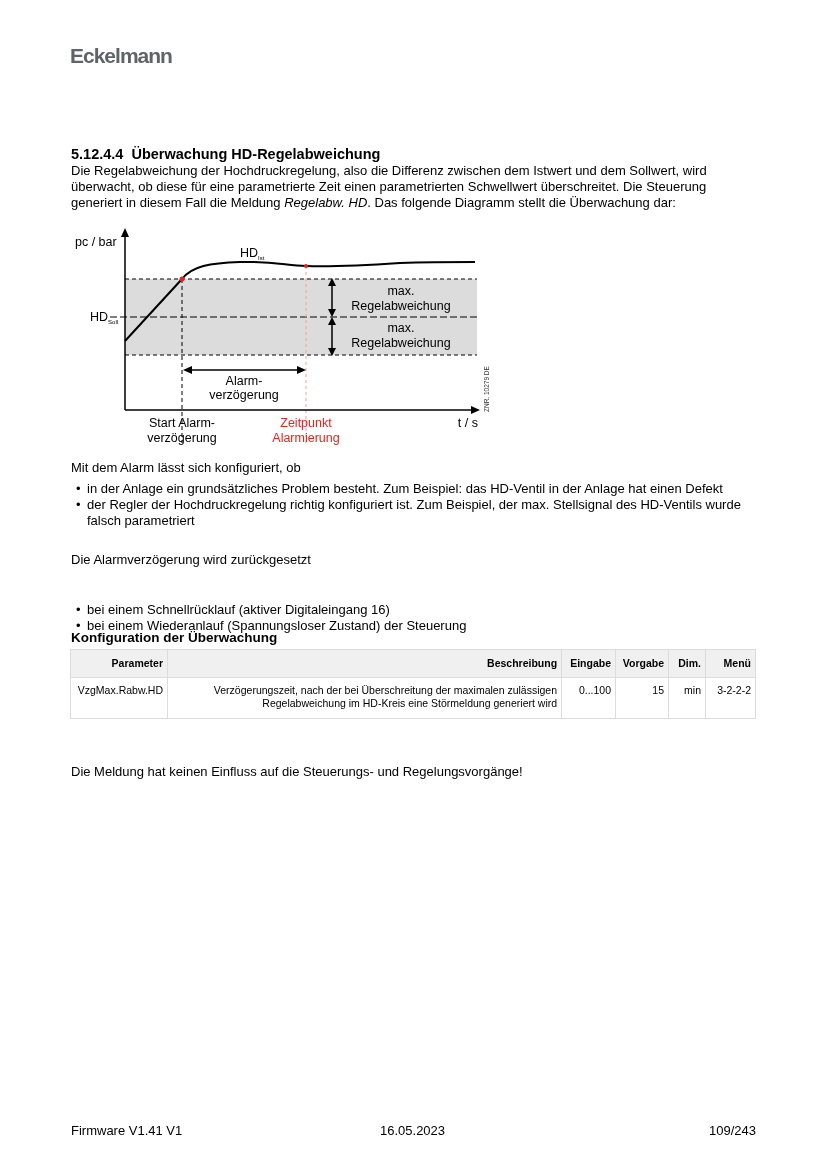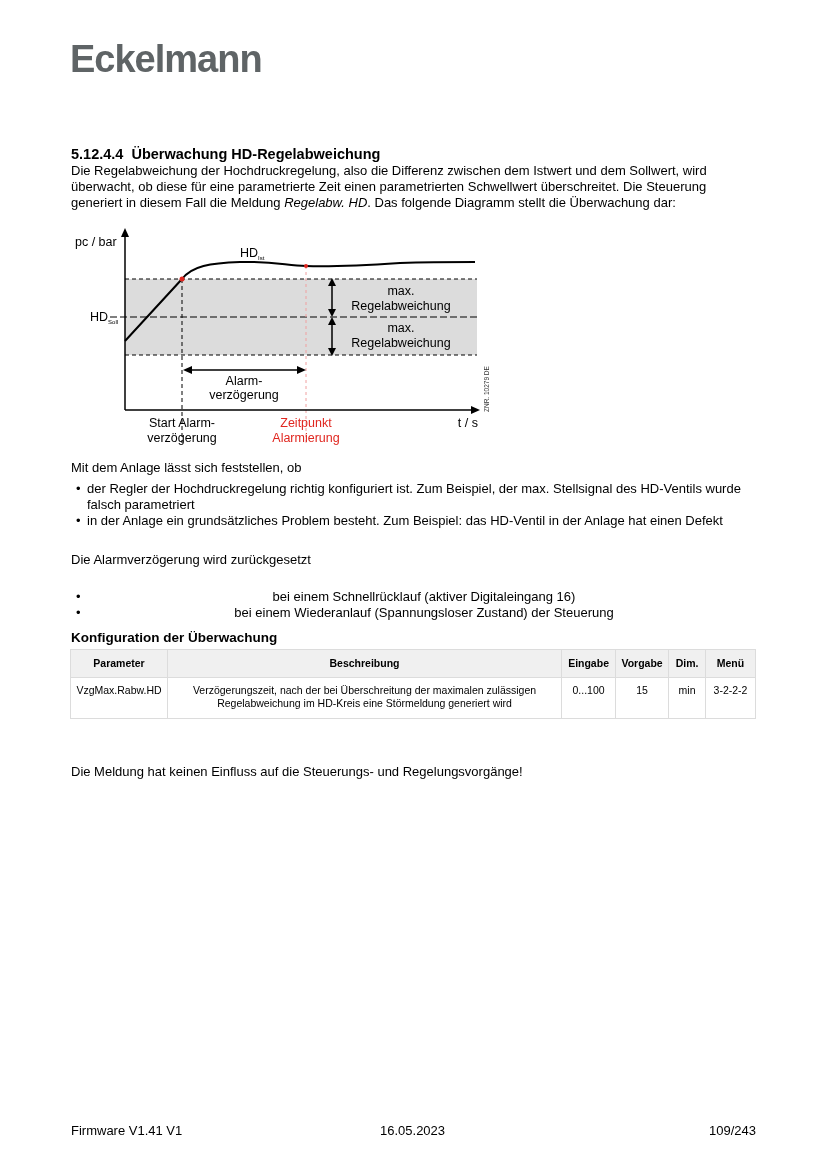--- a/index.html
+++ b/index.html
@@ -1,28 +1,28 @@
 <!DOCTYPE html>
 <html><head>
 <meta charset="utf-8">
 <style>
   html, body { margin:0; padding:0; background:#ffffff; }
   body { width:827px; height:1169px; position:relative; font-family:"Liberation Sans", sans-serif; color:#000; overflow:hidden; }
-  .logo { position:absolute; left:70px; top:38px; font-family:"Liberation Sans", sans-serif; font-weight:bold; font-size:38px; color:#5f6466; letter-spacing:-1px; }
+  .logo { position:absolute; left:70px; top:44px; font-family:"Liberation Sans", sans-serif; font-weight:bold; font-size:21px; color:#5f6466; letter-spacing:-1px; }
   .section-title { position:absolute; left:71px; top:134px; font-size:14.5px; font-weight:bold;margin-top:12px; }
   .intro { position:absolute; left:71px; top:163px; width:690px; font-size:13px; line-height:16px; }
   .intro em { font-style:italic; }
   .diagram { position:absolute; left:70px; top:228px; width:430px; height:222px; }
   .p { position:absolute; left:71px; font-size:13px; line-height:16px; }
   ul.bullets { position:absolute; left:71px; margin:0; padding:0; list-style:none; width:690px; font-size:13px; line-height:16px; }
   ul.bullets li { position:relative; padding-left:16px; }
   ul.bullets li::before { content:"•"; position:absolute; left:5px; top:0; }
   .subhead { position:absolute; left:71px; top:630px; font-size:13.5px; font-weight:bold; }
   table.cfg { position:absolute; left:70px; top:649px; width:686px; border-collapse:collapse; font-size:10.5px; }
-  table.cfg th, table.cfg td { border:1px solid #dcdcdc; text-align:center; vertical-align:top; padding:4px 4px; line-height:13px; }
+  table.cfg th, table.cfg td { border:1px solid #dcdcdc; text-align:right; vertical-align:top; padding:4px 4px; line-height:13px; }
   table.cfg th { background:#f0f0f0; font-weight:bold; padding:7px 4px; }
   table.cfg td { padding-top:6px; padding-bottom:8px; }
   .note { position:absolute; left:71px; top:764px; font-size:13px; }
   .footer { position:absolute; top:1123px; font-size:13px; }
 </style>
 </head>
 <body>
 
 <div class="logo">Eckelmann</div>
 
@@ -74,28 +74,28 @@
     <text x="174" y="171" text-anchor="middle" font-family="Liberation Sans, sans-serif" font-size="12.5">verzögerung</text>
     <text x="112" y="199" text-anchor="middle" font-family="Liberation Sans, sans-serif" font-size="12.5">Start Alarm-</text>
     <text x="112" y="214" text-anchor="middle" font-family="Liberation Sans, sans-serif" font-size="12.5">verzögerung</text>
     <text x="236" y="199" text-anchor="middle" font-family="Liberation Sans, sans-serif" font-size="12.5" fill="#e0261f">Zeitpunkt</text>
     <text x="236" y="214" text-anchor="middle" font-family="Liberation Sans, sans-serif" font-size="12.5" fill="#e0261f">Alarmierung</text>
     <text x="408" y="199" text-anchor="end" font-family="Liberation Sans, sans-serif" font-size="12.5">t / s</text>
     <text x="0" y="0" transform="translate(419,184) rotate(-90)" font-family="Liberation Sans, sans-serif" font-size="6.5" fill="#333">ZNR. 10279 DE</text>
   </svg>
 </div>
 
-<div class="p" style="top:460px;">Mit dem Anlage lässt sich feststellen, ob</div>
+<div class="p" style="top:460px;">Mit dem Alarm lässt sich konfiguriert, ob</div>
 <ul class="bullets" style="top:481px;">
+  <li>in der Anlage ein grundsätzliches Problem besteht. Zum Beispiel: das HD-Ventil in der Anlage hat einen Defekt</li>
   <li>der Regler der Hochdruckregelung richtig konfiguriert ist. Zum Beispiel, der max. Stellsignal des HD-Ventils wurde falsch parametriert</li>
-  <li>in der Anlage ein grundsätzliches Problem besteht. Zum Beispiel: das HD-Ventil in der Anlage hat einen Defekt</li>
 </ul>
 
 <div class="p" style="top:552px;">Die Alarmverzögerung wird zurückgesetzt</div>
-<ul class="bullets" style="top:589px;text-align:center;">
+<ul class="bullets" style="top:602px;">
   <li>bei einem Schnellrücklauf (aktiver Digitaleingang 16)</li>
   <li>bei einem Wiederanlauf (Spannungsloser Zustand) der Steuerung</li>
 </ul>
 
 <div class="subhead">Konfiguration der Überwachung</div>
 
 <table class="cfg">
   <colgroup>
     <col style="width:97px">
       <col style="width:395px">

